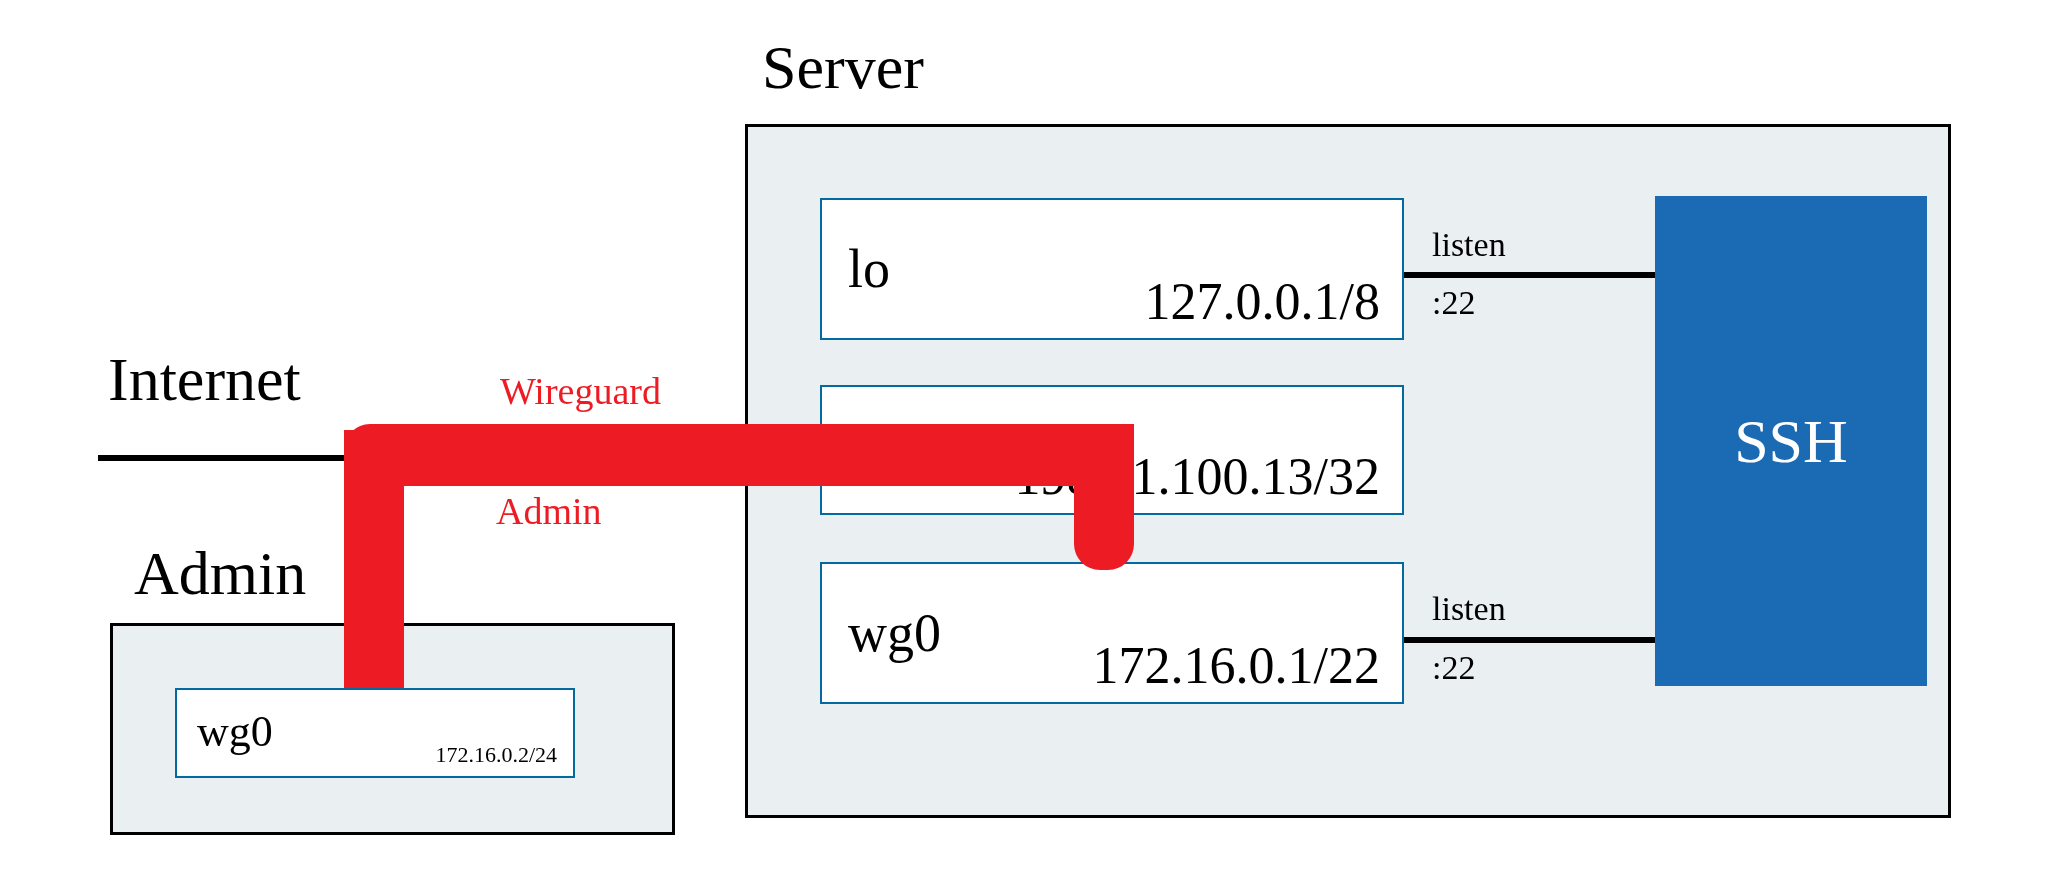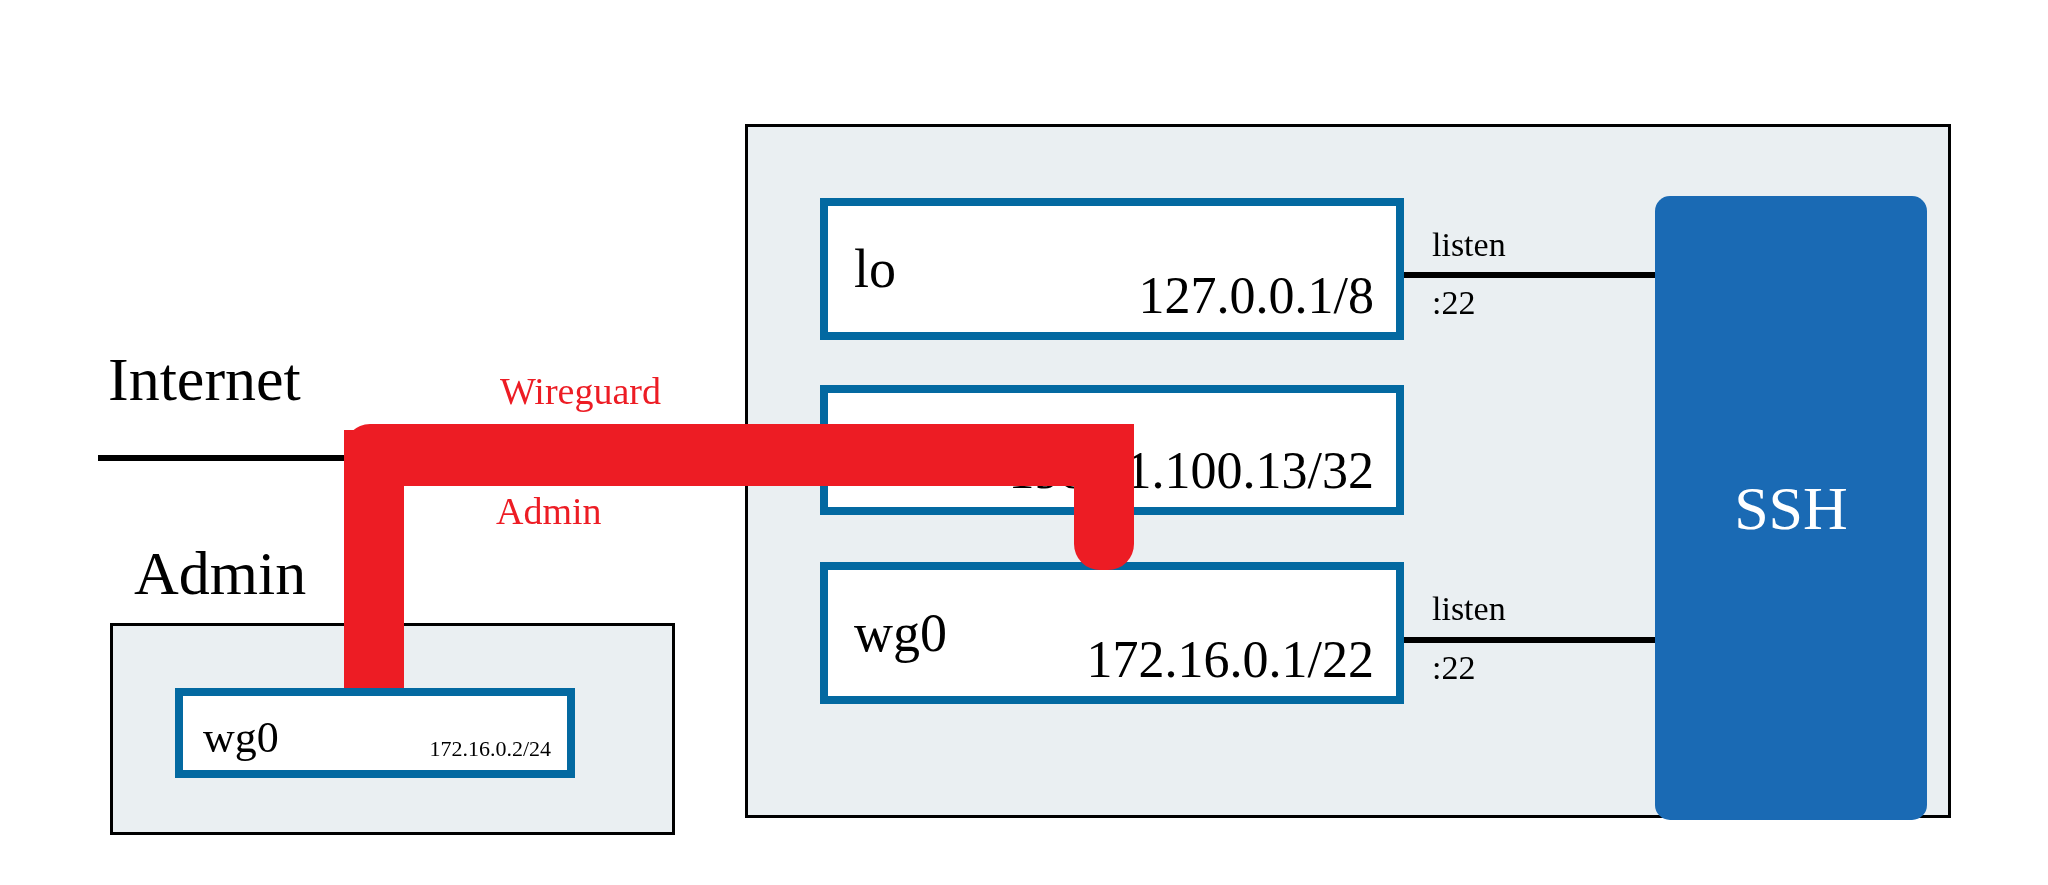--- a/index.html
+++ b/index.html
@@ -35,21 +35,21 @@
   .zone-title {
     position: absolute;
     font-size: 62px;
     color: #000000;
     white-space: nowrap;
     line-height: 1;
   }
   .iface {
     position: absolute;
     background: #ffffff;
-    border: 8px solid #0369a1;
+    border: 2px solid #0369a1;
     box-sizing: border-box;
   }
   .iface-name {
     position: absolute;
     left: 26px;
     top: 50%;
     transform: translateY(-50%);
     font-size: 54px;
     color: #000000;
     line-height: 1;
@@ -122,21 +122,21 @@
   #iface-wg0           { left: 820px;  top: 562px; width: 584px; height: 142px; }
 
   #wire-lo             { left: 1404px; top: 272px; width: 252px; }
   #wire-wg0            { left: 1404px; top: 637px; width: 252px; }
 
   #conn-lo-listen      { left: 1432px; top: 228px; width: 200px; }
   #conn-lo-port        { left: 1432px; top: 286px; width: 200px; }
   #conn-wg0-listen     { left: 1432px; top: 592px; width: 200px; }
   #conn-wg0-port       { left: 1432px; top: 651px; width: 200px; }
 
-  #ssh-box             { left: 1655px; top: 196px; width: 272px; height: 624px; border-radius: 15px; }
+  #ssh-box             { left: 1655px; top: 196px; width: 272px; height: 490px; }
 
   
   #tunnel-v-left   { left: 344px;  top: 430px;  width: 60px;  height: 258px; }
   #tunnel-h        { left: 344px;  top: 424px;  width: 790px; height: 62px;
                      border-top-left-radius: 26px; border-top-right-radius: 26px; }
   #tunnel-v-right  { left: 1074px; top: 424px;  width: 60px;  height: 146px;
                      border-bottom-left-radius: 26px; border-bottom-right-radius: 26px; }
 
   #tunnel-label-1  { left: 500px;  top: 372px; }
   #tunnel-label-2  { left: 496px;  top: 492px; }
@@ -152,20 +152,21 @@
   <div class="zone-title" id="admin-title">Admin</div>
 
   <div class="zone" id="admin-zone">
   </div>
 
   <div class="iface" id="admin-wg0">
     <span class="iface-name">wg0</span>
     <span class="iface-addr">172.16.0.2/24</span>
   </div>
 
+  <div class="zone-title" id="server-title">Server</div>
 
   <div class="zone" id="server-zone">
   </div>
 
   <div class="iface" id="iface-lo">
     <span class="iface-name">lo</span>
     <span class="iface-addr">127.0.0.1/8</span>
   </div>
 
   <div class="iface" id="iface-eth0">

